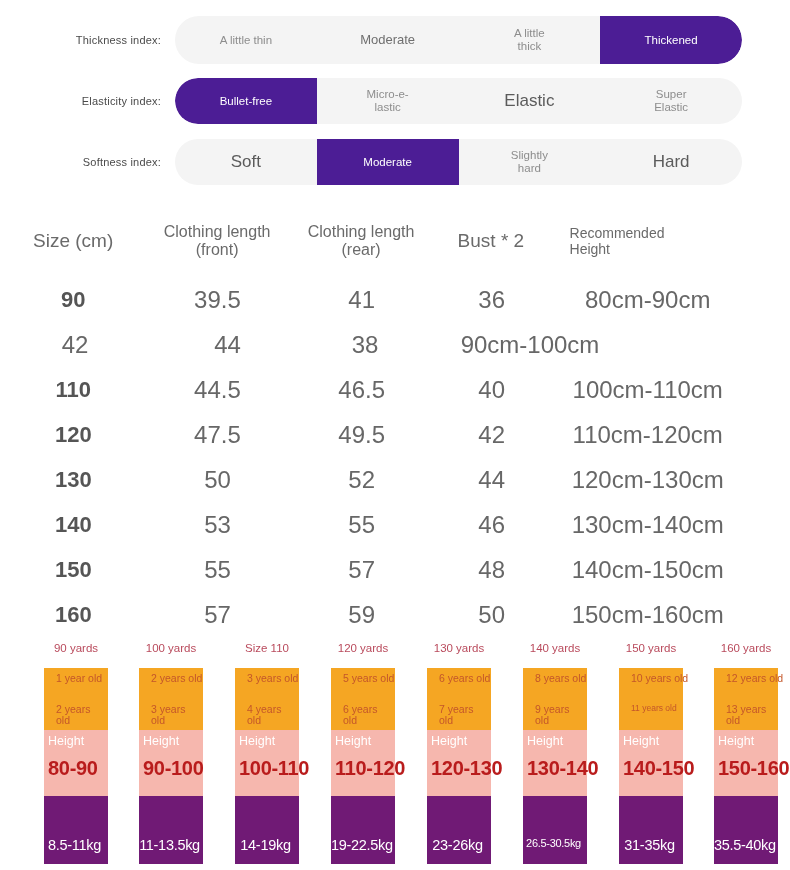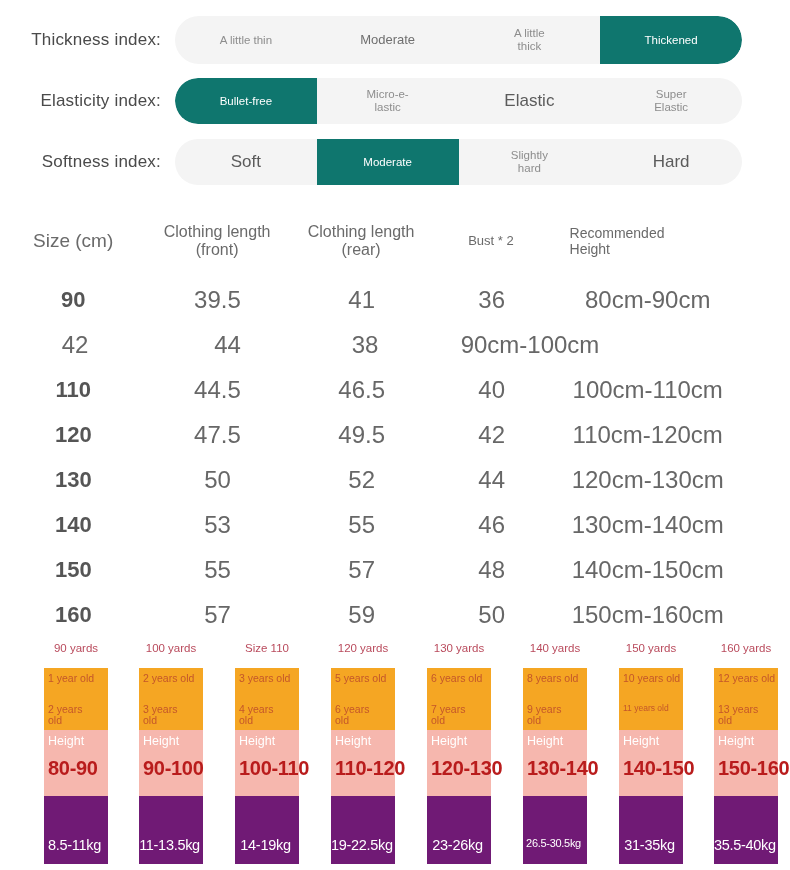--- a/index.html
+++ b/index.html
@@ -13,75 +13,75 @@
 
   
   .index-section { position: absolute; left: 0; top: 0; width: 790px; height: 195px; }
   .index-row { position: absolute; left: 0; width: 790px; display: flex; align-items: center; }
   .index-row.r1 { top: 16px; height: 48px; }
   .index-row.r2 { top: 78px; height: 46px; }
   .index-row.r3 { top: 139px; height: 46px; }
 
   .index-label {
     width: 175px; text-align: right; padding-right: 14px;
-    font-size: 17px; color: #4a4a4a; letter-spacing: .2px;
+    font-size: 11px; color: #4a4a4a; letter-spacing: .2px;
     white-space: nowrap;
   }
   .index-track {
     position: relative; flex: 1; margin-right: 48px;
     height: 100%; border-radius: 26px;
     background: #f4f4f4; display: flex; overflow: hidden;
   }
   .index-seg {
     flex: 1; height: 100%;
     display: flex; align-items: center; justify-content: center;
     text-align: center; line-height: 1.12;
     font-size: 11.5px; color: #8d8d8d; white-space: pre-line;
     position: relative;
   }
   .index-seg.sz-md { font-size: 13px; color: #6f6f6f; }
   .index-seg.sz-lg { font-size: 17px; color: #5b5b5b; }
-  .index-seg.active { background: #0f766e; color: #ffffff; font-size: 11.5px; }
+  .index-seg.active { background: #4c1d95; color: #ffffff; font-size: 11.5px; }
   .index-seg.active.first { border-radius: 26px 0 0 26px; }
   .index-seg.active.last  { border-radius: 0 26px 26px 0; }
 
   
   .table-section { position: absolute; left: 0; top: 215px; width: 790px; height: 420px; }
   .srow { display: flex; width: 747px; align-items: center; }
   .srow.head { height: 52px; }
   .srow.body { height: 45px; }
   .cell { text-align: center; color: #6d6d6d; }
   .c0 { width: 155px; }
   .c1 { width: 150px; }
   .c2 { width: 155px; }
   .c3 { width: 120px; }
   .c4 { width: 210px; }
 
   .head .cell { font-size: 16px; line-height: 1.15; white-space: pre-line; color: #6a6a6a; }
   .head .c0 { font-size: 19px; }
-  .head .c3 { font-size: 13px; }
+  .head .c3 { font-size: 19px; }
   .head .c4 { font-size: 14px; text-align: left; padding-left: 22px; }
 
   .body .cell { font-size: 24px; color: #676767; margin-top: 21px; }
   .body .c0 { font-weight: bold; font-size: 22px; color: #555; }
   .body .c4 { font-size: 24px; }
 
   
   .bars-section { position: absolute; left: 0; top: 642px; width: 790px; height: 228px; }
   .bar-wrap {
     position: absolute; top: 0; width: 64px; height: 228px;
   }
   .bar-title {
     height: 26px; text-align: center;
     font-size: 11.5px; color: #b94a5c; white-space: nowrap;
   }
   .bar-body { position: relative; width: 100%; height: 196px; }
   .seg-orange {
     position: absolute; left: 0; top: 0; width: 100%; height: 62px;
-    background: #f5a623; padding: 5px 3px 0 4px;
+    background: #f5a623; padding: 5px 3px 0 12px;
   }
   .seg-pink {
     position: absolute; left: 0; top: 62px; width: 100%; height: 66px;
     background: #f6b7ae; padding: 5px 3px 0 4px;
   }
   .seg-red {
     position: absolute; left: 0; top: 128px; width: 100%; height: 68px;
     background: #701a75; padding: 5px 3px 0 0;
   }
   .age1 { font-size: 10.5px; color: #c4572a; line-height: 1.1; white-space: nowrap; }

